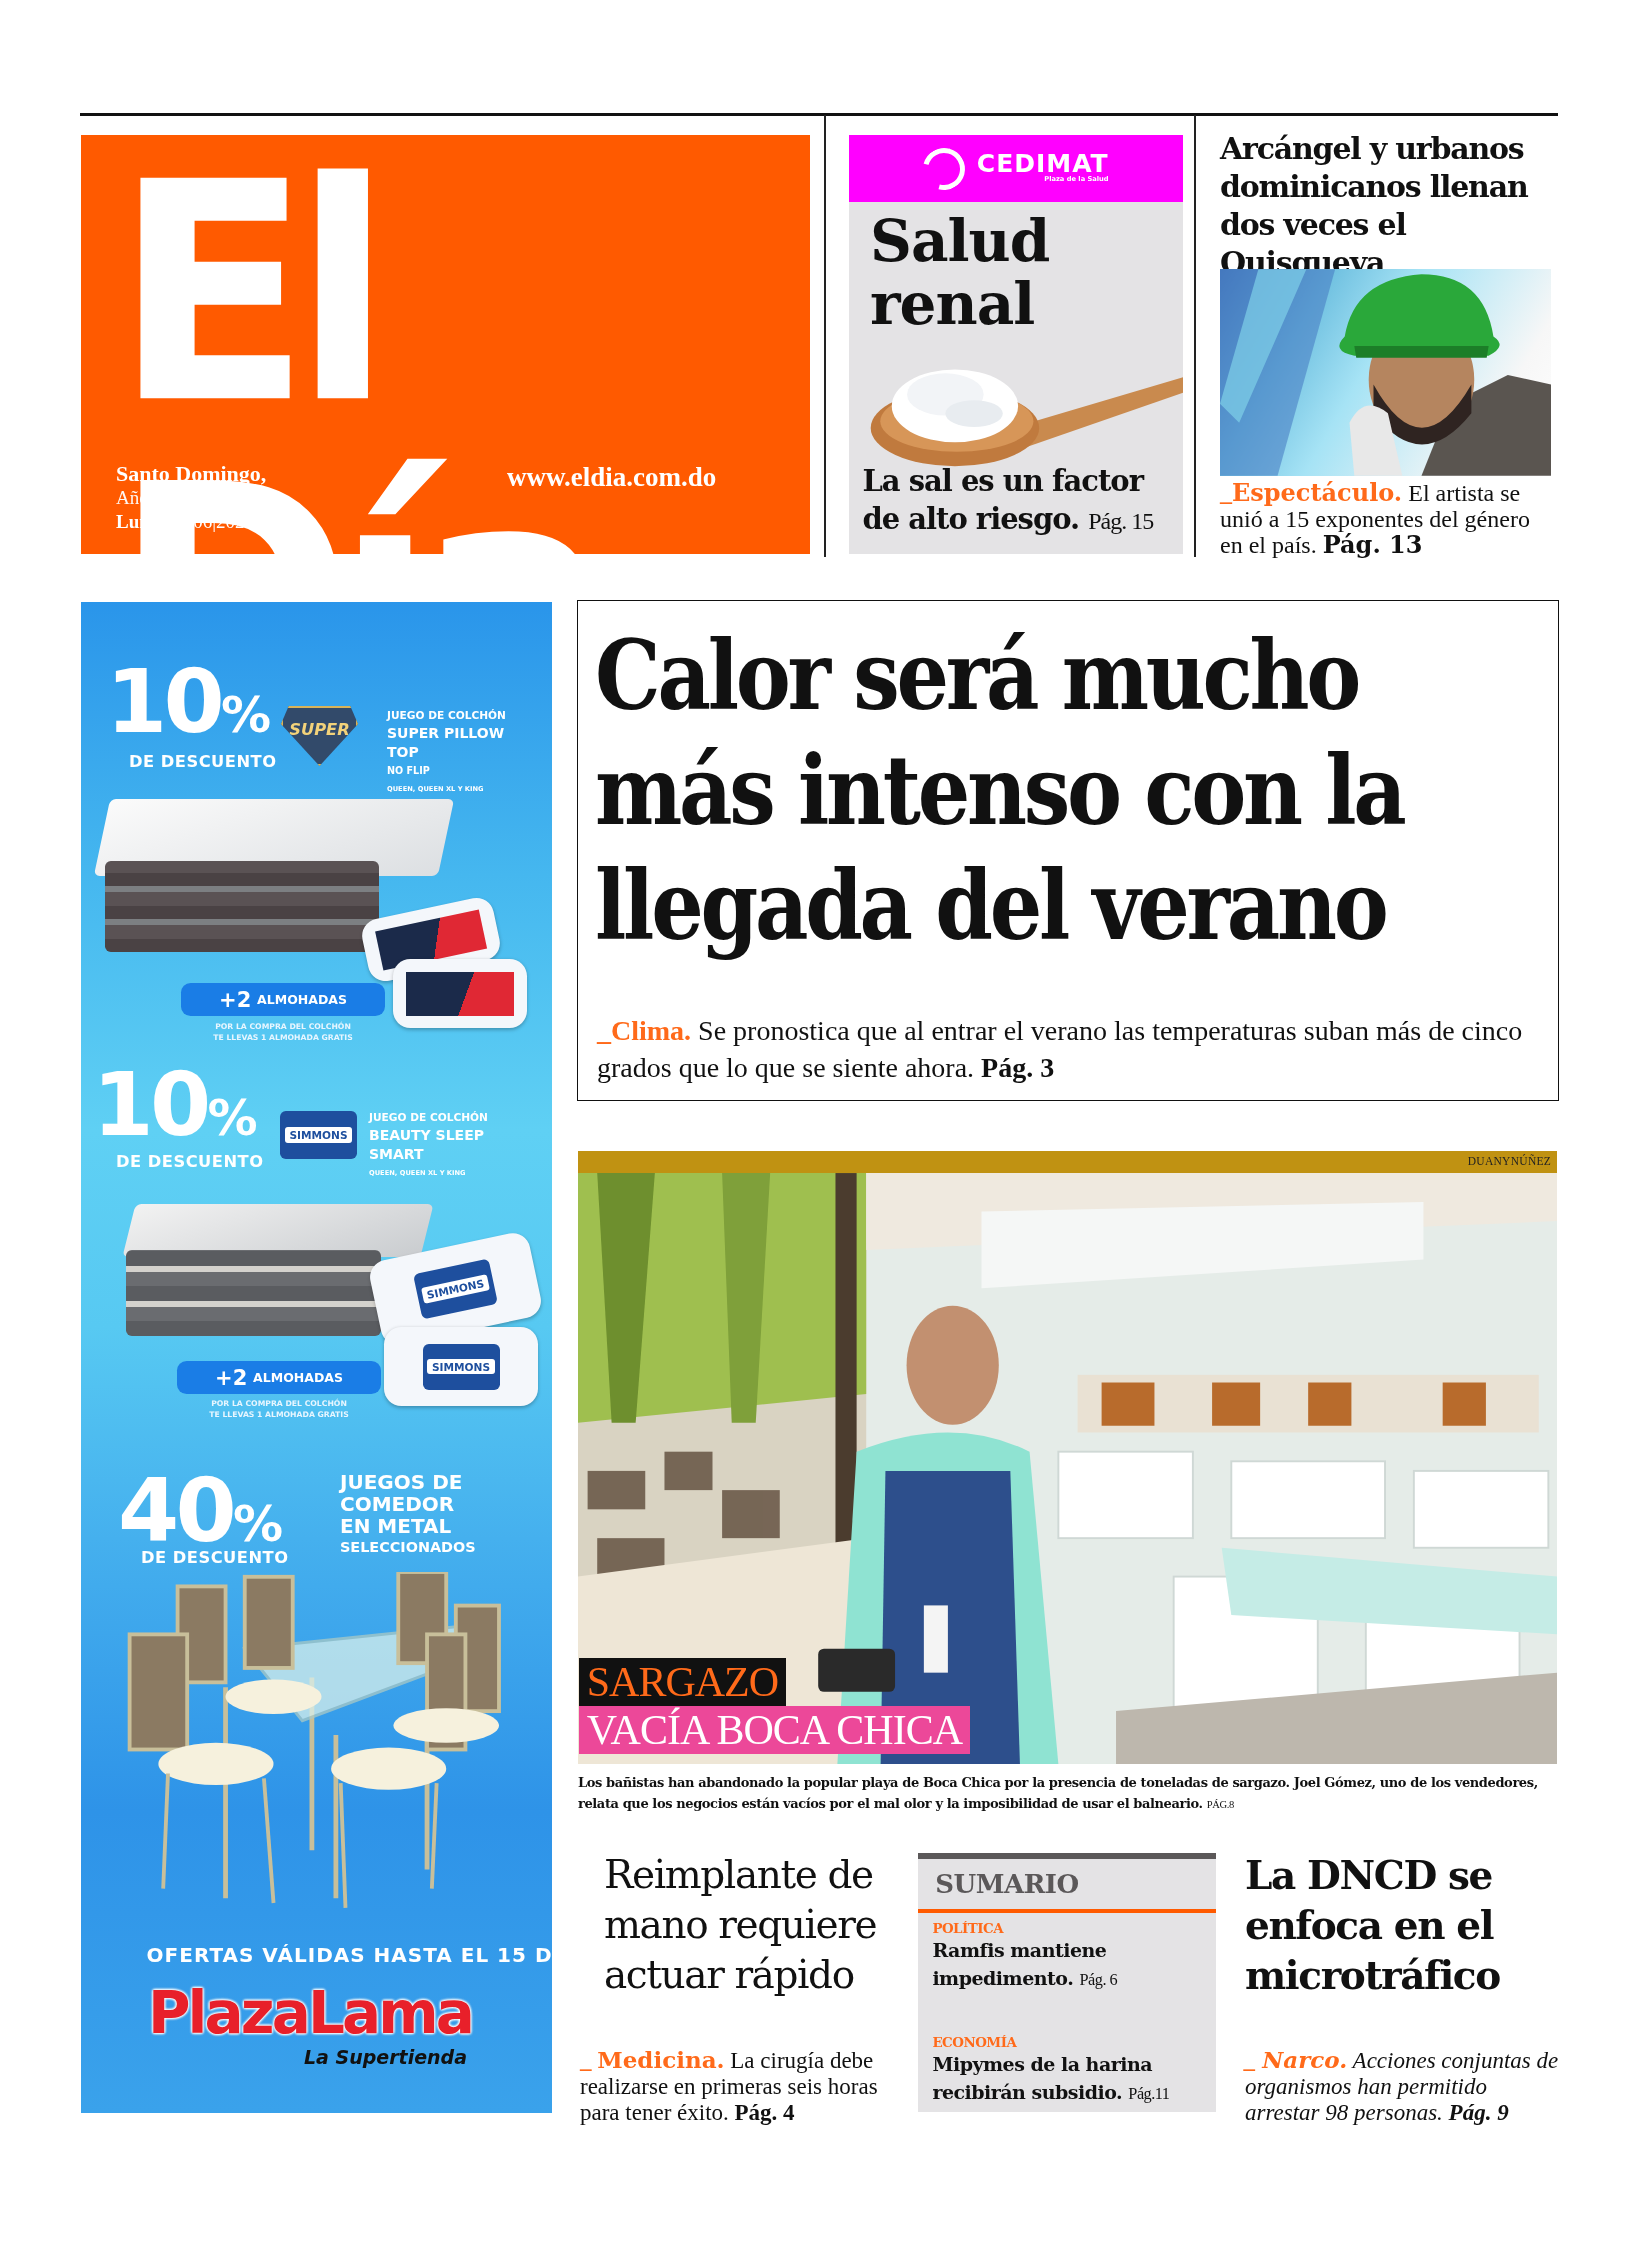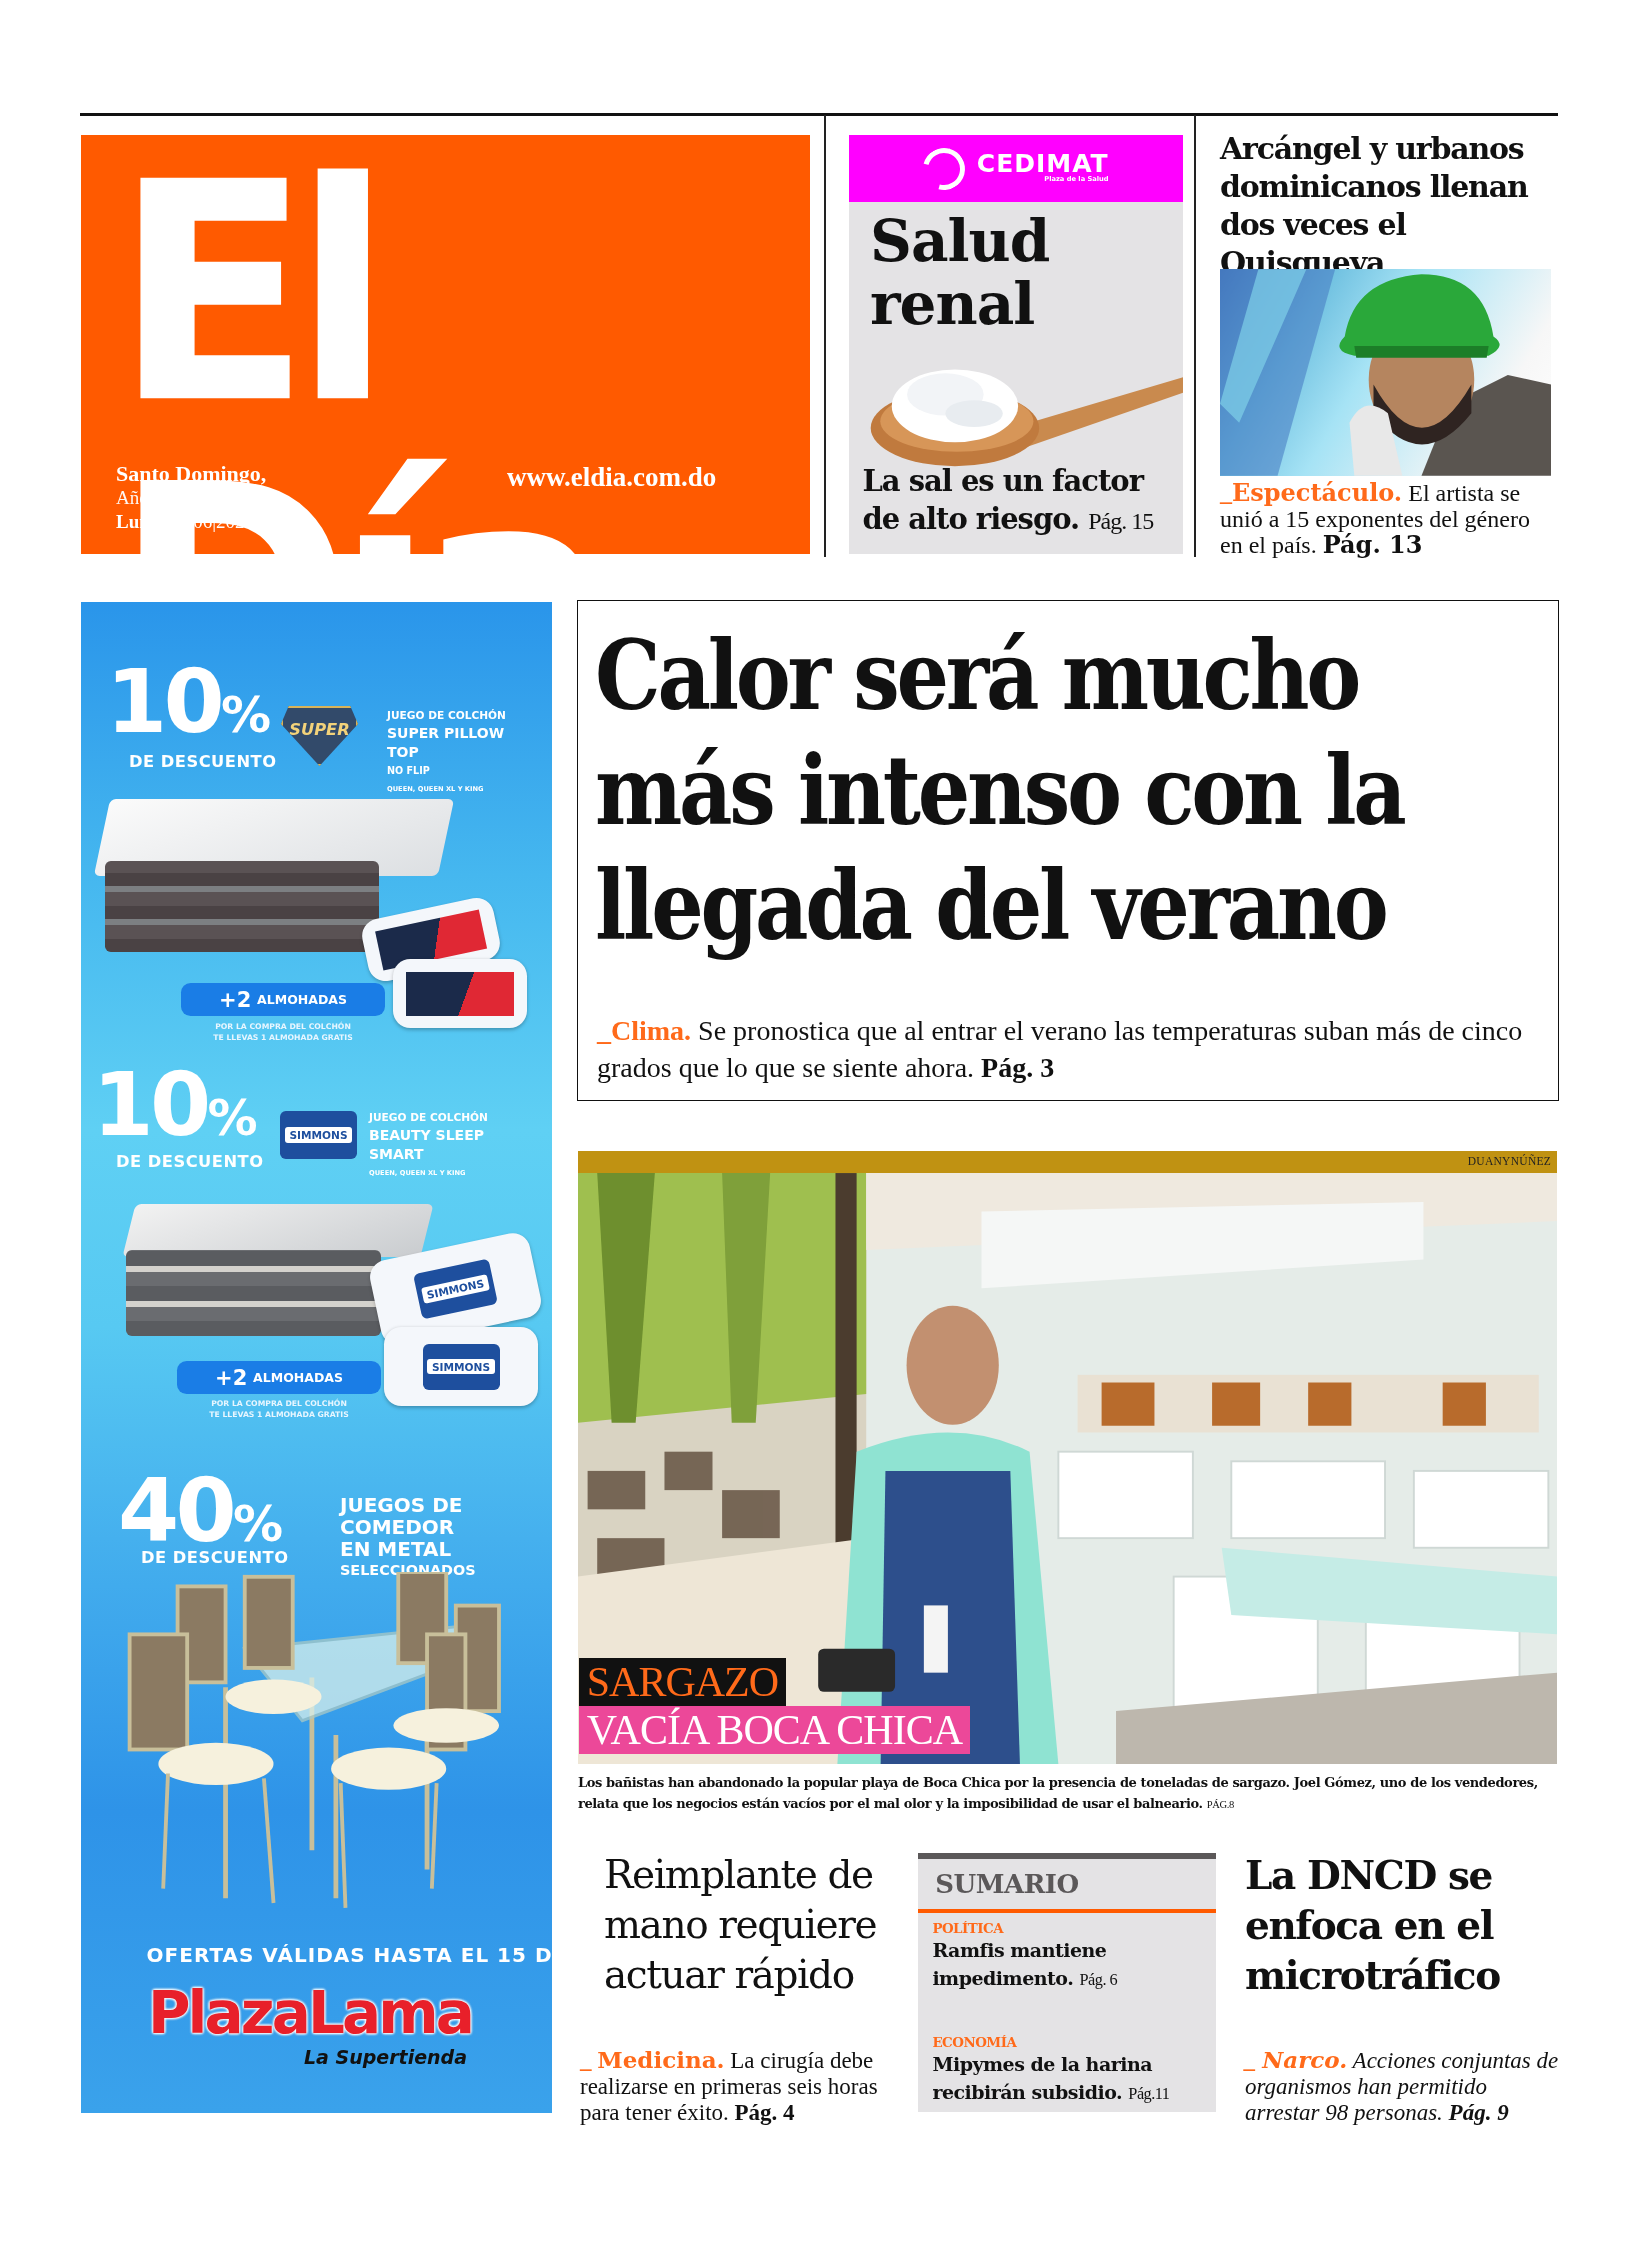--- a/index.html
+++ b/index.html
@@ -215,21 +215,21 @@
       <span class="big">+2</span>
       <span class="sm">ALMOHADAS</span>
     </div>
   <div class="pill-note" style="left:96px; top:797px; width:204px;">
       <div>POR LA COMPRA DEL COLCHÓN</div>
       <div>TE LLEVAS 1 ALMOHADA GRATIS</div>
     </div>
 
   <div class="ad-pct" style="left:37px; top:865px;"><span>40</span><span class="pc">%</span></div>
   <div class="ad-desc" style="left:60px; top:946px;">DE DESCUENTO</div>
-  <div class="ad-prod" style="left:259px; top:892px; line-height:21px;">
+  <div class="ad-prod" style="left:259px; top:869px; line-height:21px;">
     <div class="l2" style="font-size:20px;line-height:22px;">JUEGOS DE</div>
     <div class="l2" style="font-size:20px;line-height:22px;">COMEDOR</div>
     <div class="l2" style="font-size:20px;line-height:22px;">EN METAL</div>
     <div class="l1" style="font-size:14.4px;">SELECCIONADOS</div>
   </div>
   <svg style="position:absolute; left:29px; top:970px;" width="423" height="355" viewBox="0 0 440 370">
     <g stroke="#c8bf9a" stroke-width="5" fill="none">
       <line x1="120" y1="120" x2="120" y2="340"></line>
         <line x1="235" y1="170" x2="235" y2="340"></line>
       <line x1="330" y1="150" x2="330" y2="310"></line>

